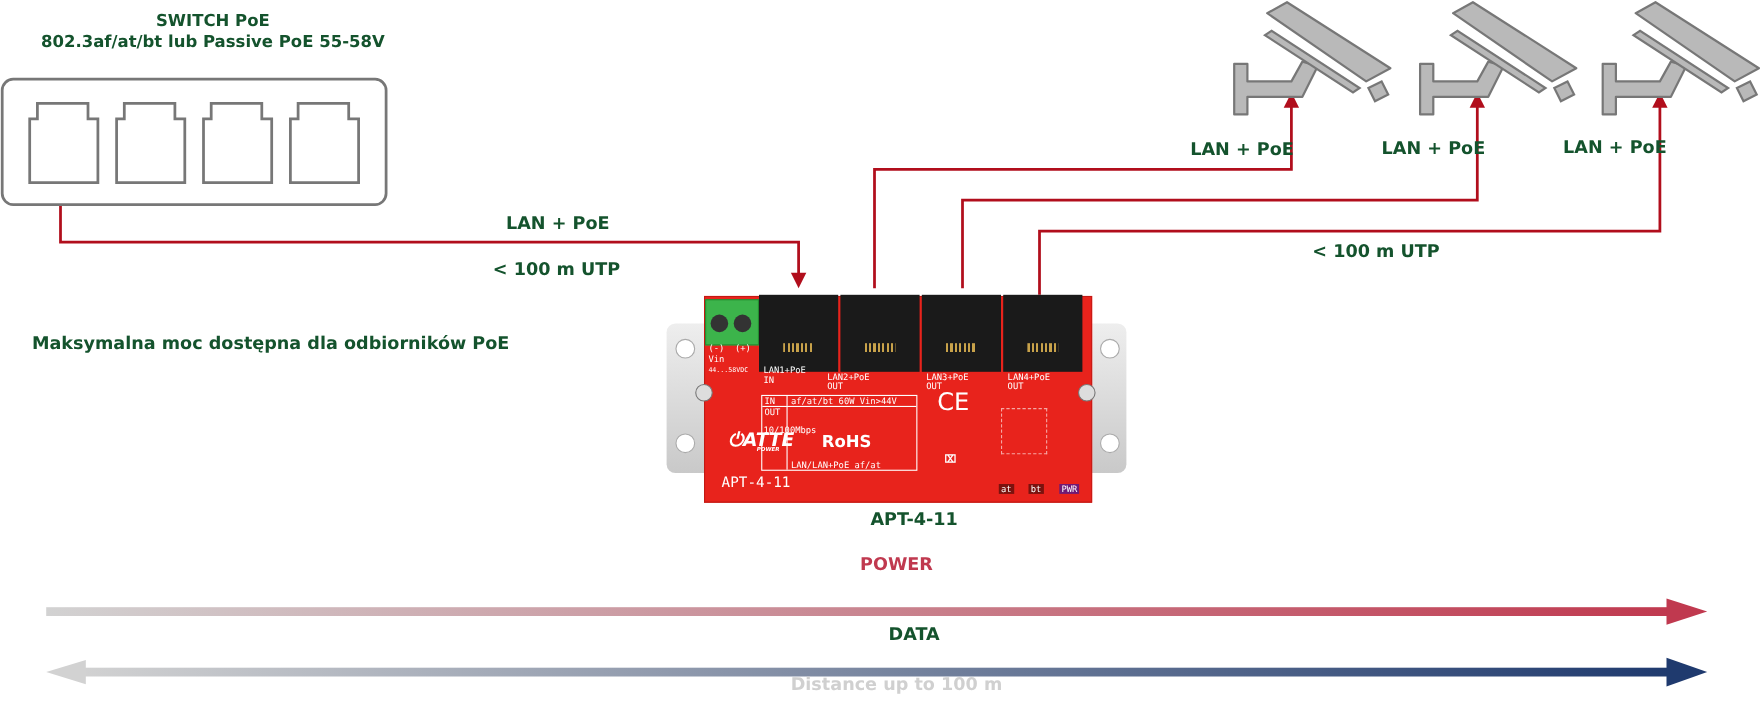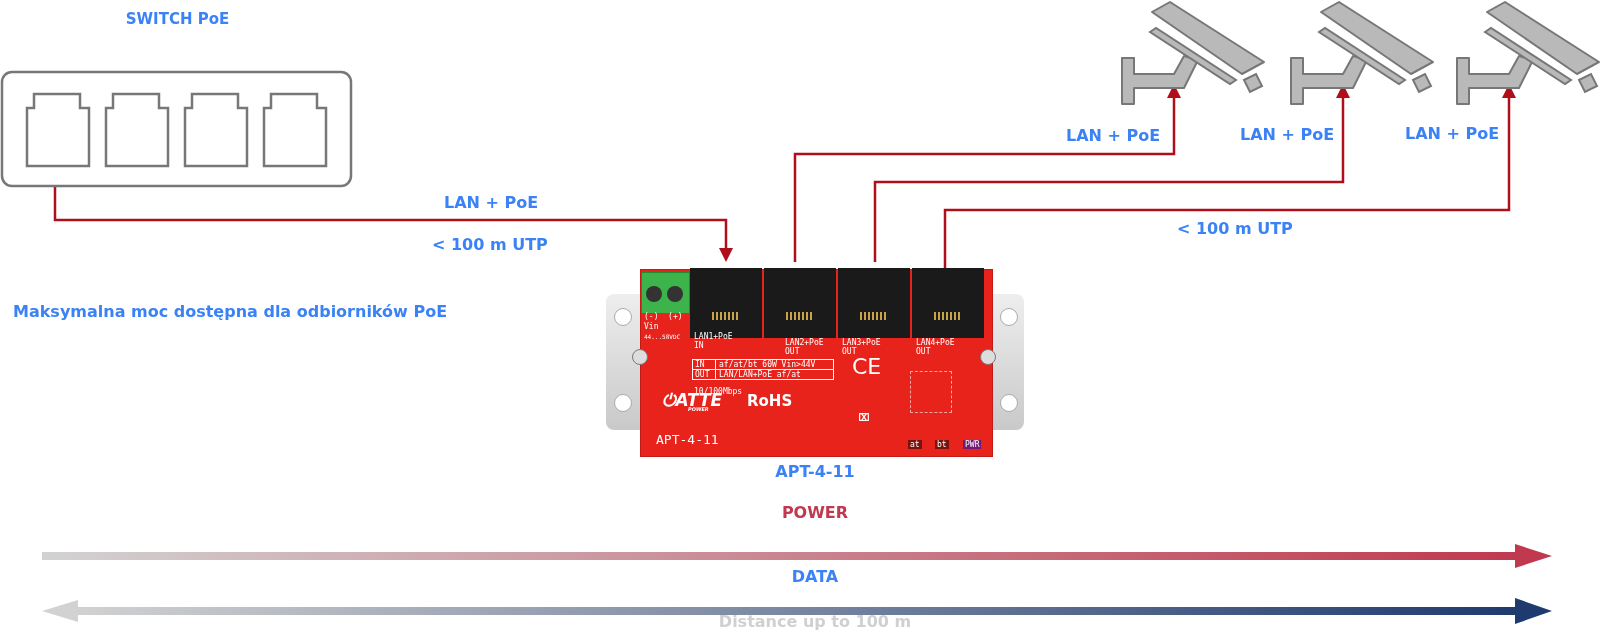--- a/index.html
+++ b/index.html
@@ -1,17 +1,17 @@
 <!DOCTYPE html>
 <html><head>
 <meta charset="utf-8">
 <style>
   html,body{margin:0;padding:0;background:#fff;}
   body{width:1600px;height:641px;position:relative;overflow:hidden;font-family:"DejaVu Sans","Liberation Sans",sans-serif;}
-  .navy{color:#3b82f6;font-weight:bold;}
+  .navy{color:#14532d;font-weight:bold;margin-left:16px;}
   .abs{position:absolute;}
   .t15{font-size:15px;}
   .t16{font-size:16px;}
   .center{text-align:center;}
   svg{position:absolute;left:0;top:0;}
   .pcb-text{font-family:"DejaVu Sans Mono","Liberation Mono",monospace;color:#fff;position:absolute;}
 </style>
 </head>
 <body>
 
@@ -47,20 +47,21 @@
 
   <g>
     <rect x="70" y="607" width="1450" height="8" fill="url(#gData)"></rect>
     <path d="M78,600 L42,611 L78,622 Z" fill="#d2d2d2"></path>
     <path d="M1515,598 L1552,611 L1515,624 Z" fill="#1f3a6e"></path>
   </g>
 </svg>
 
 <div class="abs navy t15 center" style="left:0;top:10px;width:355px;line-height:19px;">
   <div>SWITCH PoE</div>
+  <div>802.3af/at/bt lub Passive PoE 55-58V</div>
 </div>
 <svg width="360" height="200" style="left:0;top:0;">
   <rect x="2" y="72" width="349" height="114" rx="10" fill="#fff" stroke="#777" stroke-width="2.5"></rect>
   <g fill="#fff" stroke="#777" stroke-width="2.5">
     <path d="M27,166 V108 H34 V94 H80 V108 H89 V166 Z"></path>
     <path d="M106,166 V108 H113 V94 H159 V108 H168 V166 Z"></path>
     <path d="M185,166 V108 H192 V94 H238 V108 H247 V166 Z"></path>
     <path d="M264,166 V108 H271 V94 H317 V108 H326 V166 Z"></path>
   </g>
 </svg>
@@ -104,21 +105,21 @@
       <div class="abs" style="left:22px;top:44px;width:28px;height:8px;background:repeating-linear-gradient(90deg,#c8a24a 0 2px,#1a1a1a 2px 4px);"></div>
     </div>
   <div class="abs" style="left:272px;top:-1px;width:72px;height:70px;background:#1a1a1a;">
       <div class="abs" style="left:22px;top:44px;width:28px;height:8px;background:repeating-linear-gradient(90deg,#c8a24a 0 2px,#1a1a1a 2px 4px);"></div>
     </div>
 
   <div class="pcb-text" style="left:54px;top:63px;font-size:8px;line-height:9px;">
       <div>LAN1+PoE</div>
       <div>IN</div>
     </div>
-  <div class="pcb-text" style="left:145px;top:69px;font-size:8px;line-height:9px;">
+  <div class="pcb-text" style="left:112px;top:69px;font-size:8px;line-height:9px;">
       <div>LAN2+PoE</div>
       <div>OUT</div>
     </div>
   <div class="pcb-text" style="left:202px;top:69px;font-size:8px;line-height:9px;">
       <div>LAN3+PoE</div>
       <div>OUT</div>
     </div>
   <div class="pcb-text" style="left:276px;top:69px;font-size:8px;line-height:9px;">
       <div>LAN4+PoE</div>
       <div>OUT</div>
@@ -127,21 +128,21 @@
   <div class="abs" style="left:-8px;top:80px;width:14px;height:14px;border-radius:50%;background:#ddd;border:1px solid #777;"></div>
   <div class="abs" style="left:340px;top:80px;width:14px;height:14px;border-radius:50%;background:#ddd;border:1px solid #777;"></div>
 
   <div class="abs" style="left:52px;top:90px;width:140px;border:1px solid #fff;font-family:'DejaVu Sans Mono',monospace;font-size:8px;color:#fff;">
     <div style="display:flex;border-bottom:1px solid #fff;">
         <span style="width:20px;border-right:1px solid #fff;padding-left:2px;">IN</span>
         <span style="padding-left:3px;">af/at/bt 60W Vin&gt;44V</span>
       </div>
     <div style="display:flex;">
         <span style="width:20px;border-right:1px solid #fff;padding-left:2px;">OUT</span>
-        <span style="padding-left:3px;">LAN/LAN+PoE af/at</span>
+        <span style="padding-left:3px;margin-top:48px;">LAN/LAN+PoE af/at</span>
       </div>
   </div>
   <div class="pcb-text" style="left:54px;top:118px;font-size:8px;">10/100Mbps</div>
   <div class="pcb-text" style="left:212px;top:85px;font-size:22px;font-family:'DejaVu Sans',sans-serif;">CE</div>
 
   <div class="pcb-text" style="left:22px;top:121px;font-size:17px;font-weight:bold;font-style:italic;font-family:'DejaVu Sans',sans-serif;">
     <span>⏻</span><span>ATTE</span>
     <div style="font-size:5px;margin-left:26px;margin-top:-4px;">POWER</div>
   </div>
   <div class="pcb-text" style="left:107px;top:123px;font-size:15px;font-weight:bold;font-family:'DejaVu Sans',sans-serif;">RoHS</div>

